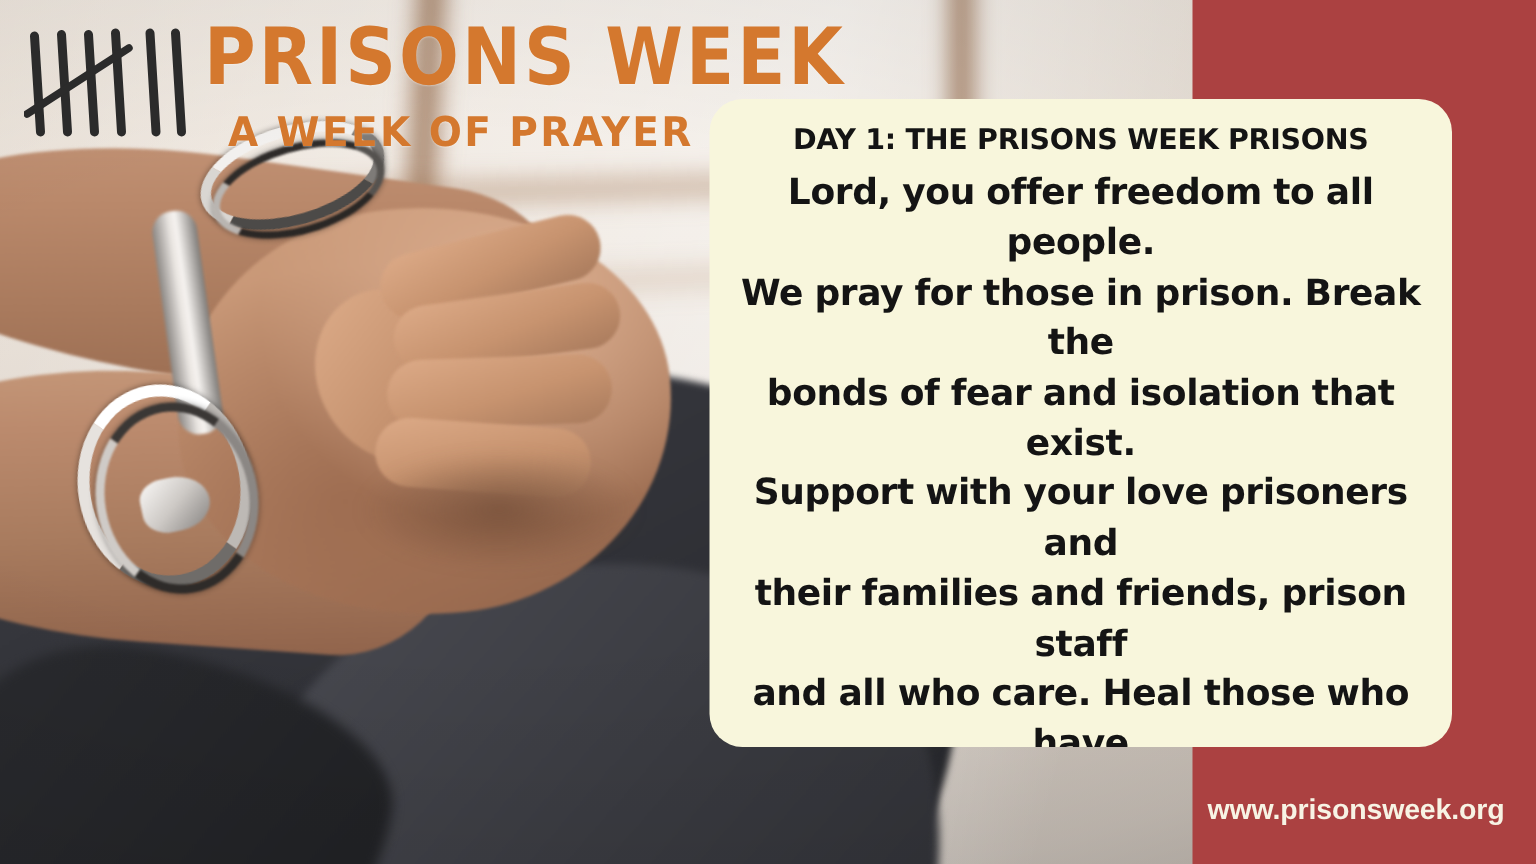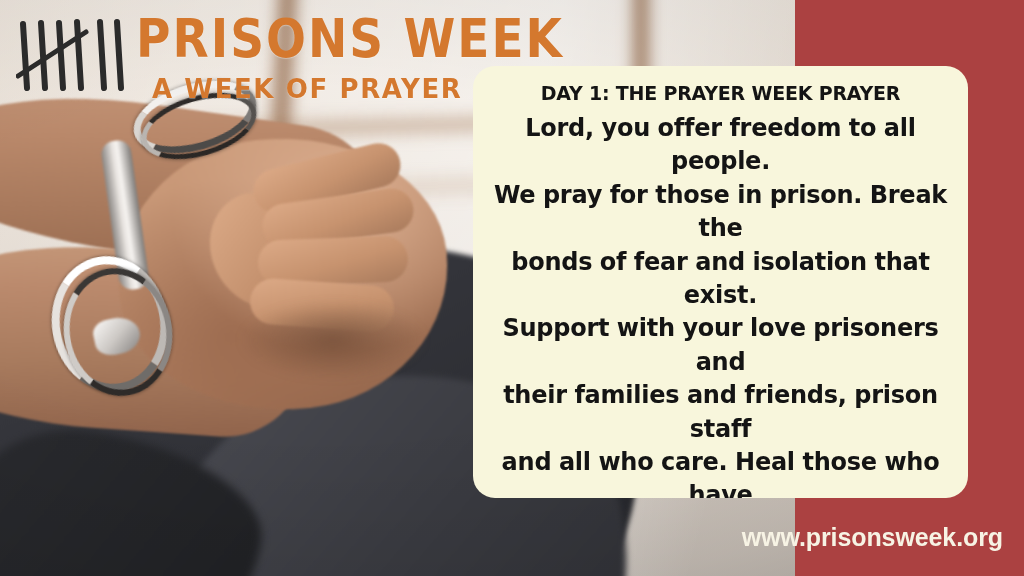--- a/index.html
+++ b/index.html
@@ -198,21 +198,21 @@
     top: 0; right: 0;
     width: 229px;
     height: 576px;
     background: #ab4141;
   }
   .site-url {
     position: absolute;
     right: 21px;
     bottom: 24px;
     color: #f7f3e4;
-    font-size: 25px;
+    font-size: 19px;
     font-weight: bold;
     letter-spacing: -0.1px;
     white-space: nowrap;
   }
 
   
   .logo {
     position: absolute;
     left: 16px;
     top: 12px;
@@ -347,17 +347,17 @@
         <line x1="101" y1="4" x2="105" y2="70"></line>
       </g>
     </svg>
     <div class="logo-text">
       <div class="logo-title">PRISONS WEEK</div>
       <div class="logo-sub">A WEEK OF PRAYER</div>
     </div>
   </div>
 
   <div class="prayer-card">
-    <div class="card-title">DAY 1: THE PRAYER WEEK PRAYER</div>
+    <div class="card-title">DAY 1: THE PRISONS WEEK PRISONS</div>
     <div class="card-body">Lord, you offer freedom to all people.<br>We pray for those in prison. Break the<br>bonds of fear and isolation that exist.<br>Support with your love prisoners and<br>their families and friends, prison staff<br>and all who care. Heal those who have<br>been wounded by the actions of others,<br>especially the victims of crime. Help us<br>to forgive one another, to act justly,<br>love mercy and walk humbly together<br>with Christ in his strength and in his<br>Spirit, now and every day. Amen</div>
   </div>
 
 </div>
 
 </body></html>

